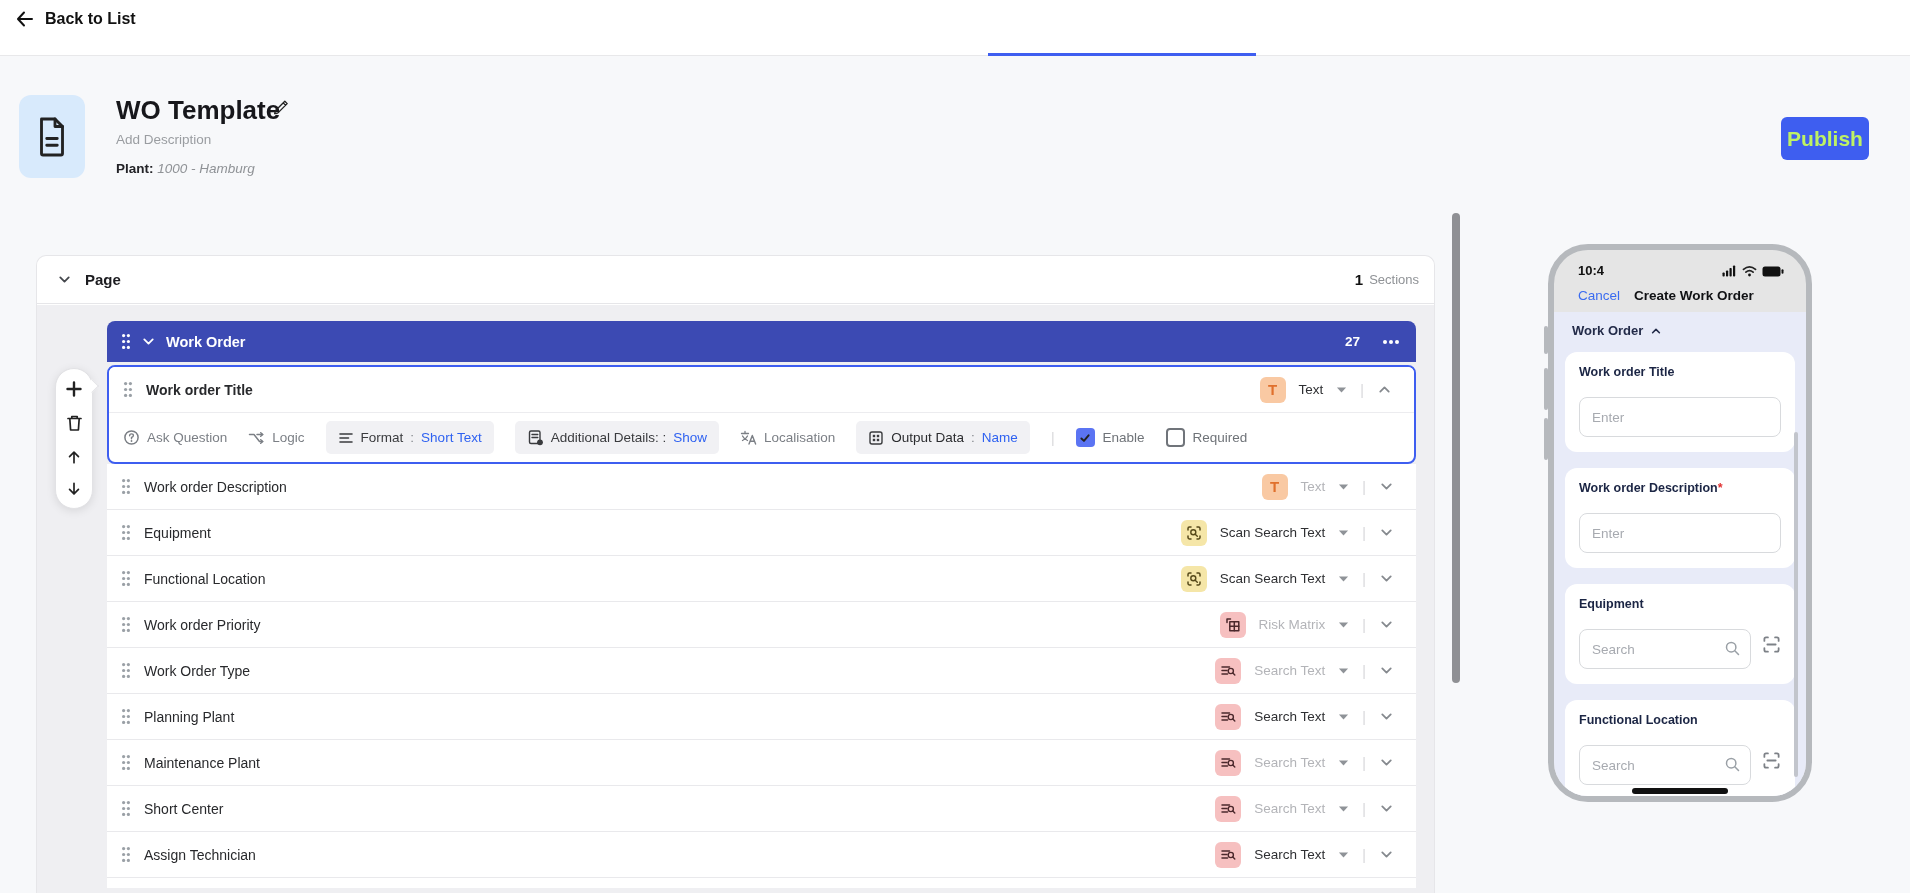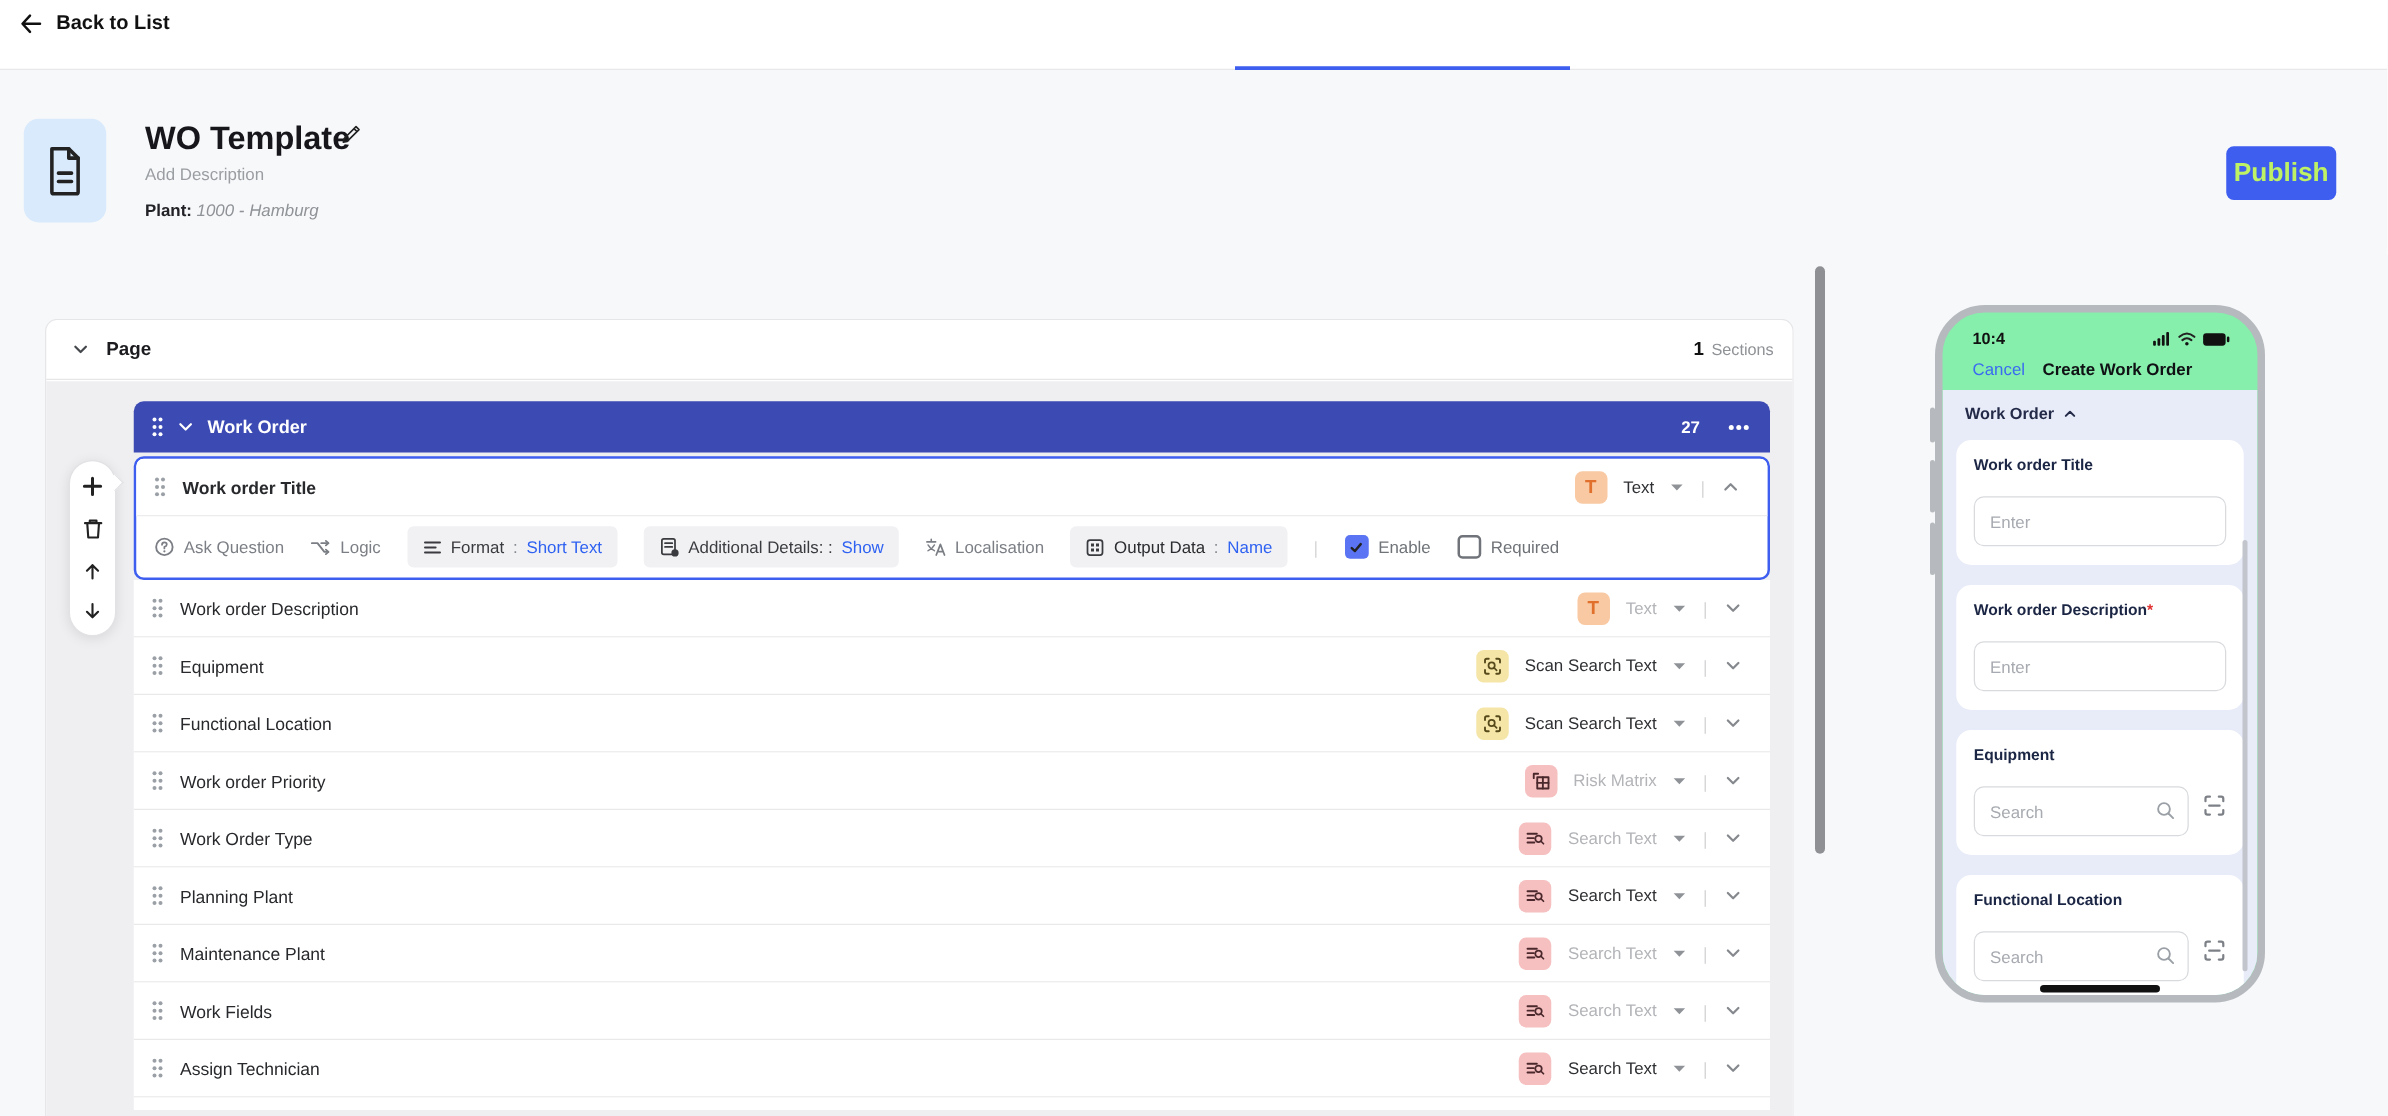--- a/index.html
+++ b/index.html
@@ -95,21 +95,21 @@
   .palette-pointer { position:absolute; left:87px; top:381px; width:10px; height:10px; background:#fff;
                      border-right:1px solid #e2e2e5; border-top:1px solid #e2e2e5;
                      transform:rotate(45deg); z-index:5; }
   .palette .ic { cursor:pointer; }
 
   .main-scroll { position:absolute; left:1452px; top:213px; width:8px; height:470px; background:#8f9094;
                  border-radius:4px; z-index:3; cursor:pointer; }
 
   
   .phone-btnrail { position:absolute; background:#b6b9bd; width:4px; border-radius:2px; left:1544px; }
-  .phone { position:absolute; left:1548px; top:244px; width:264px; height:558px; background:#86efac;
+  .phone { position:absolute; left:1548px; top:244px; width:264px; height:558px; background:#e5e5e5;
            border:6px solid #b6b9bd; border-radius:40px; overflow:hidden; z-index:2; }
   .phone-time { position:absolute; left:24px; top:13px; font-size:13px; font-weight:600; color:#111; }
   .phone-status-icons { position:absolute; right:22px; top:15px; display:flex; gap:5px; align-items:center; }
   .phone-cancel { position:absolute; left:24px; top:38px; font-size:13.5px; color:#3a6bf0; cursor:pointer; }
   .phone-title { position:absolute; left:80px; top:38px; font-size:13.5px; font-weight:700; color:#101114; }
   .phone-content { position:absolute; left:0; right:0; top:62px; bottom:0; background:#e8ebf8; }
   .phone-section-h { position:absolute; left:18px; top:11px; display:flex; align-items:center; gap:7px;
                      font-size:13px; font-weight:600; color:#232b49; cursor:pointer; }
   .phone-cards { position:absolute; left:11px; right:11px; top:40px; display:flex; flex-direction:column; gap:16px; }
   .pcard { background:#fff; border-radius:12px; padding:13px 14px 15px; }
@@ -578,21 +578,21 @@
                   <g fill="currentColor">
                     <circle cx="2.6" cy="2.6" r="1.6"></circle>
                     <circle cx="7.4" cy="2.6" r="1.6"></circle>
                     <circle cx="2.6" cy="8.5" r="1.6"></circle>
                     <circle cx="7.4" cy="8.5" r="1.6"></circle>
                     <circle cx="2.6" cy="14.4" r="1.6"></circle>
                     <circle cx="7.4" cy="14.4" r="1.6"></circle>
                   </g>
                 </svg>
               </span>
-    <span class="field-label">Work Fields</span>
+    <span class="field-label">Short Center</span>
     <span class="right-controls">
       <span class="type-chip chip-pink">
                   <svg width="16" height="14" viewBox="0 0 16 14">
                     <path d="M2 3 H9.5 M2 6.5 H7 M2 10 H7.5" fill="none" stroke="currentColor" stroke-linecap="round" stroke-linejoin="round" stroke-width="1.5"></path>
                     <circle cx="10.8" cy="7" r="2.6" fill="none" stroke="currentColor" stroke-linecap="round" stroke-linejoin="round" stroke-width="1.4"></circle>
                     <path d="M12.8 9 L14.8 11" fill="none" stroke="currentColor" stroke-linecap="round" stroke-linejoin="round" stroke-width="1.4"></path>
                   </svg>
                 </span>
       <span class="type-label muted">Search Text</span>
       <span class="caret ic">

